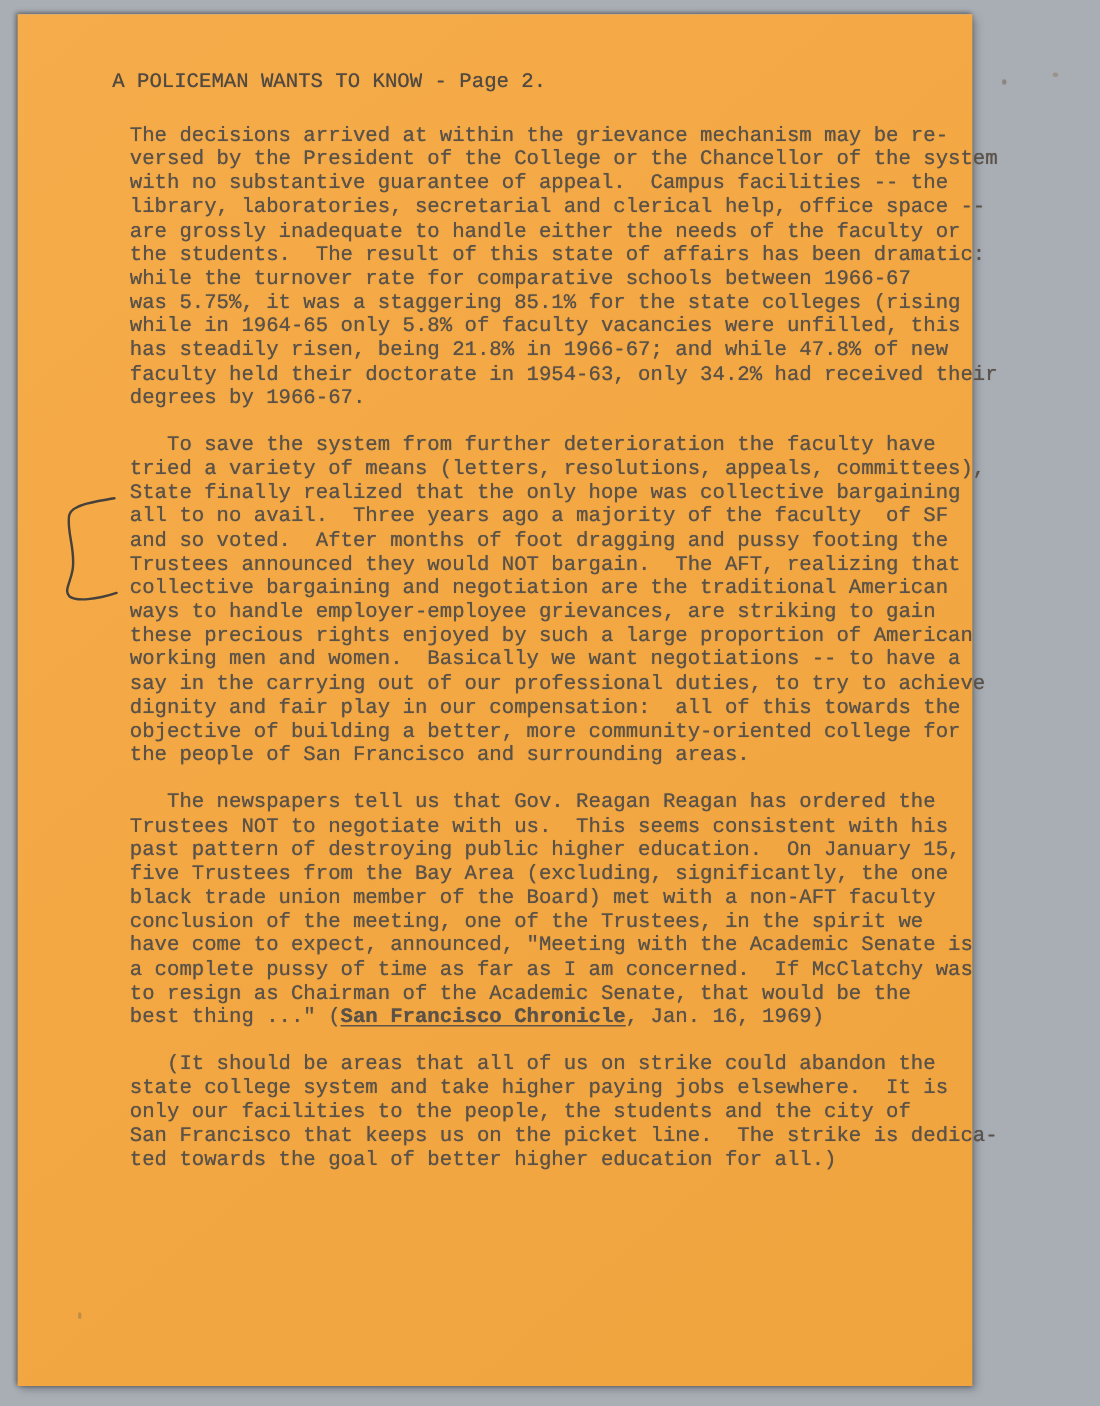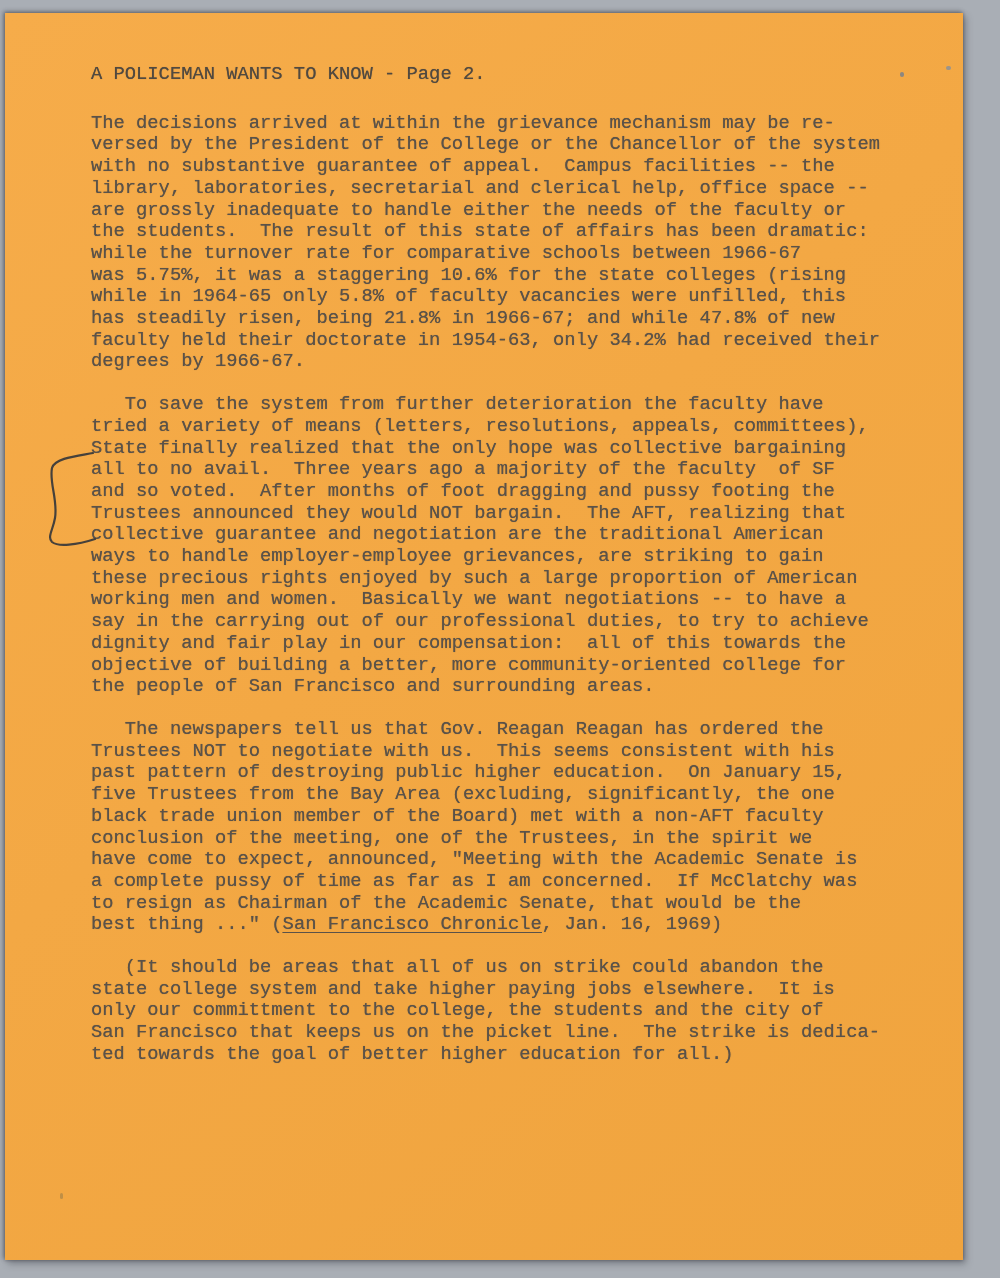--- a/index.html
+++ b/index.html
@@ -9,23 +9,23 @@
   body {
     width: 1000px;
     height: 1278px;
     position: relative;
     background: #a9aeb5;
     font-family: "Liberation Mono", "DejaVu Sans Mono", monospace;
     overflow: hidden;
   }
   .paper {
     position: absolute;
-    left: 5px;
+    left: 16px;
     top: 13px;
-    width: 958px;
+    width: 868px;
     height: 1247px;
     background: linear-gradient(140deg, #f6ac4a 0%, #f3a844 45%, #f0a43e 100%);
     box-shadow: 0 0 4px rgba(45,48,55,0.55), 3px 4px 7px rgba(55,58,66,0.35), -2px -2px 4px rgba(55,58,66,0.30);
   }
   .content {
     position: absolute;
     left: 86px;
     top: 51px;
     width: 830px;
     color: #5a5249;
@@ -34,28 +34,29 @@
     text-shadow: 0 0 0.7px rgba(85,76,67,0.85);
   }
   .title {
     margin: 0 0 27px 0;
     font-size: 18.8px;
     font-weight: normal;
     white-space: pre;
     color: #51493f;
   }
   .para {
-    margin: 0 0 21px 0;
+    margin: 0 0 21px 16px;
   }
   .line {
     white-space: pre;
   }
   .u {
     text-decoration: underline;
     text-underline-offset: 3px;
+    font-weight: bold;
   }
   .bracket {
     position: absolute;
     left: 38px;
     top: 433px;
     width: 58px;
     height: 108px;
   }
   .speck {
     position: absolute;
@@ -73,34 +74,34 @@
     <h1 class="title">A POLICEMAN WANTS TO KNOW - Page 2.</h1>
     <div id="document-body">
         <div class="para">
           <div class="line">The decisions arrived at within the grievance mechanism may be re-</div>
           <div class="line">versed by the President of the College or the Chancellor of the system</div>
           <div class="line">with no substantive guarantee of appeal.  Campus facilities -- the</div>
           <div class="line">library, laboratories, secretarial and clerical help, office space --</div>
           <div class="line">are grossly inadequate to handle either the needs of the faculty or</div>
           <div class="line">the students.  The result of this state of affairs has been dramatic:</div>
           <div class="line">while the turnover rate for comparative schools between 1966-67</div>
-          <div class="line">was 5.75%, it was a staggering 10.6% for the state colleges (rising</div>
+          <div class="line">was 5.75%, it was a staggering 85.1% for the state colleges (rising</div>
           <div class="line">while in 1964-65 only 5.8% of faculty vacancies were unfilled, this</div>
           <div class="line">has steadily risen, being 21.8% in 1966-67; and while 47.8% of new</div>
           <div class="line">faculty held their doctorate in 1954-63, only 34.2% had received their</div>
           <div class="line">degrees by 1966-67.</div>
         </div>
         <div class="para">
           <div class="line">   To save the system from further deterioration the faculty have</div>
           <div class="line">tried a variety of means (letters, resolutions, appeals, committees),</div>
           <div class="line">State finally realized that the only hope was collective bargaining</div>
           <div class="line">all to no avail.  Three years ago a majority of the faculty  of SF</div>
           <div class="line">and so voted.  After months of foot dragging and pussy footing the</div>
           <div class="line">Trustees announced they would NOT bargain.  The AFT, realizing that</div>
-          <div class="line">collective guarantee and negotiation are the traditional American</div>
+          <div class="line">collective bargaining and negotiation are the traditional American</div>
           <div class="line">ways to handle employer-employee grievances, are striking to gain</div>
           <div class="line">these precious rights enjoyed by such a large proportion of American</div>
           <div class="line">working men and women.  Basically we want negotiations -- to have a</div>
           <div class="line">say in the carrying out of our professional duties, to try to achieve</div>
           <div class="line">dignity and fair play in our compensation:  all of this towards the</div>
           <div class="line">objective of building a better, more community-oriented college for</div>
           <div class="line">the people of San Francisco and surrounding areas.</div>
         </div>
         <div class="para">
           <div class="line">   The newspapers tell us that Gov. Reagan Reagan has ordered the</div>
@@ -110,21 +111,21 @@
           <div class="line">black trade union member of the Board) met with a non-AFT faculty</div>
           <div class="line">conclusion of the meeting, one of the Trustees, in the spirit we</div>
           <div class="line">have come to expect, announced, "Meeting with the Academic Senate is</div>
           <div class="line">a complete pussy of time as far as I am concerned.  If McClatchy was</div>
           <div class="line">to resign as Chairman of the Academic Senate, that would be the</div>
           <div class="line">best thing ..." (<span class="u">San Francisco Chronicle</span>, Jan. 16, 1969)</div>
         </div>
         <div class="para">
           <div class="line">   (It should be areas that all of us on strike could abandon the</div>
           <div class="line">state college system and take higher paying jobs elsewhere.  It is</div>
-          <div class="line">only our committment to the college, the students and the city of</div>
+          <div class="line">only our facilities to the people, the students and the city of</div>
           <div class="line">San Francisco that keeps us on the picket line.  The strike is dedica-</div>
           <div class="line">ted towards the goal of better higher education for all.)</div>
         </div>
       </div>
   </div>
 
   <svg class="bracket" viewBox="0 0 58 108" xmlns="http://www.w3.org/2000/svg">
     <path d="M 50 7 C 34 10, 12 12, 9 22 C 6 36, 15 54, 12 72 C 10 84, 4 91, 9 96 C 15 101, 34 99, 52 93" fill="none" stroke="#46413b" stroke-width="2.2" stroke-linecap="round"></path>
   </svg>
 

